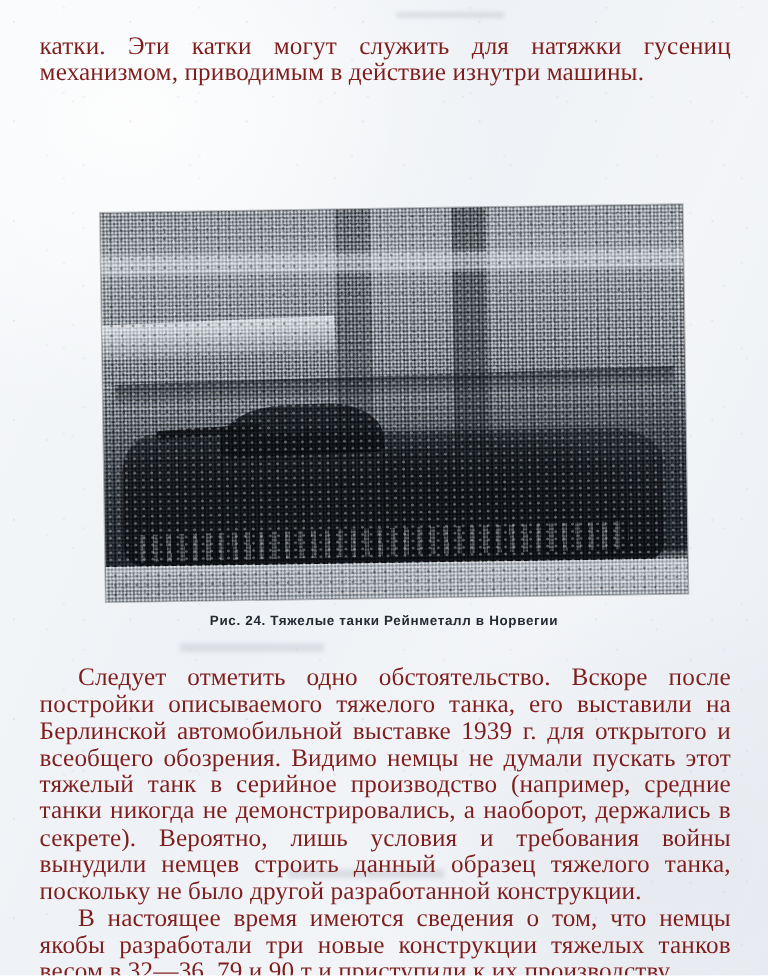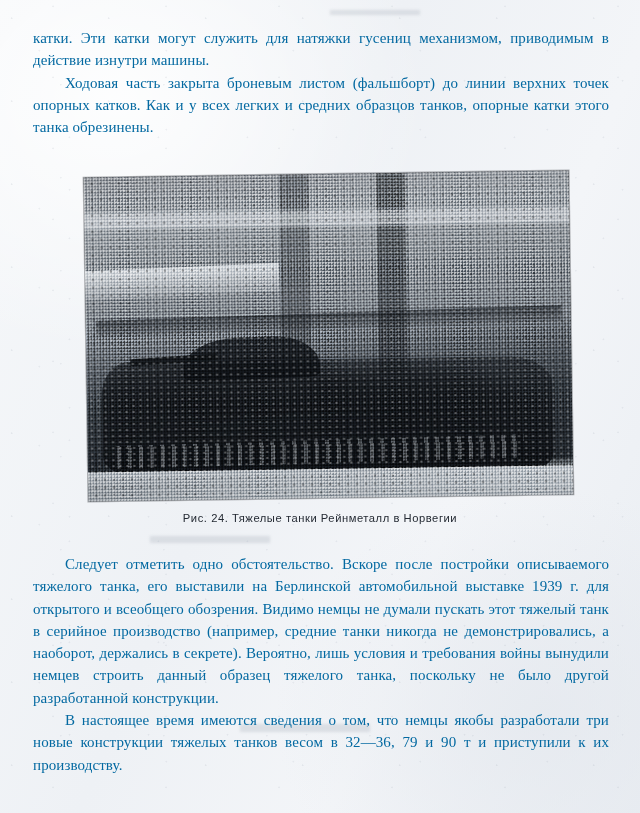--- a/index.html
+++ b/index.html
@@ -44,22 +44,22 @@
       radial-gradient(circle at 88% 74%, rgba(140,150,165,.45) 0.6px, transparent 1.2px),
       radial-gradient(circle at 59% 91%, rgba(140,150,165,.4) 0.6px, transparent 1.2px);
     background-size: 97px 83px, 113px 71px, 89px 101px, 127px 79px, 79px 109px, 103px 93px;
   }
 
   
   .textblock {
     position: absolute;
     left: 33px;
     width: 576px;
-    color: #0369a1;
-    font-size: 15px;
+    color: #7f1d1d;
+    font-size: 21px;
     line-height: 22.3px;
     text-align: justify;
     text-justify: inter-word;
     letter-spacing: .1px;
     -webkit-font-smoothing: none;
   }
   .textblock p {
     margin: 0;
   }
   .textblock p.indent {
@@ -207,21 +207,21 @@
       radial-gradient(circle at 20% 80%, rgba(0,0,0,.9) 0.9px, transparent 1.4px);
     background-size: 7px 6px, 9px 8px;
   }
 
   .caption {
     position: absolute;
     left: 0; right: 0;
     top: 512px;
     text-align: center;
     font-family: "Liberation Sans", "DejaVu Sans", sans-serif;
-    font-weight: normal;
+    font-weight: bold;
     font-size: 11.2px;
     letter-spacing: .55px;
     color: #242a33;
   }
 
   
   .smudge {
     position: absolute;
     pointer-events: none;
     background: rgba(168,176,186,.30);
@@ -235,21 +235,20 @@
 
   <div class="paper-texture"></div>
   <div class="paper-speckle"></div>
 
   <div class="smudge" style="left:150px; top:536px; width:120px; height:7px;"></div>
   <div class="smudge" style="left:240px; top:724px; width:130px; height:8px;"></div>
   <div class="smudge" style="left:330px; top:10px; width:90px; height:5px;"></div>
 
   <div class="textblock tb-top">
     <p>катки. Эти катки могут служить для натяжки гусениц механизмом, приводимым в действие изнутри машины.</p>
-    <p class="indent">Ходовая часть закрыта броневым листом (фальшборт) до линии верхних точек опорных катков. Как и у всех легких и средних образцов танков, опорные катки этого танка обрезинены.</p>
   </div>
 
   <div class="figure">
     <div class="photo">
       <div class="tone"></div>
       <div class="facade"></div>
       <div class="band-left"></div>
       <div class="ledge"></div>
       <div class="hull"></div>
       <div class="turret"></div>

